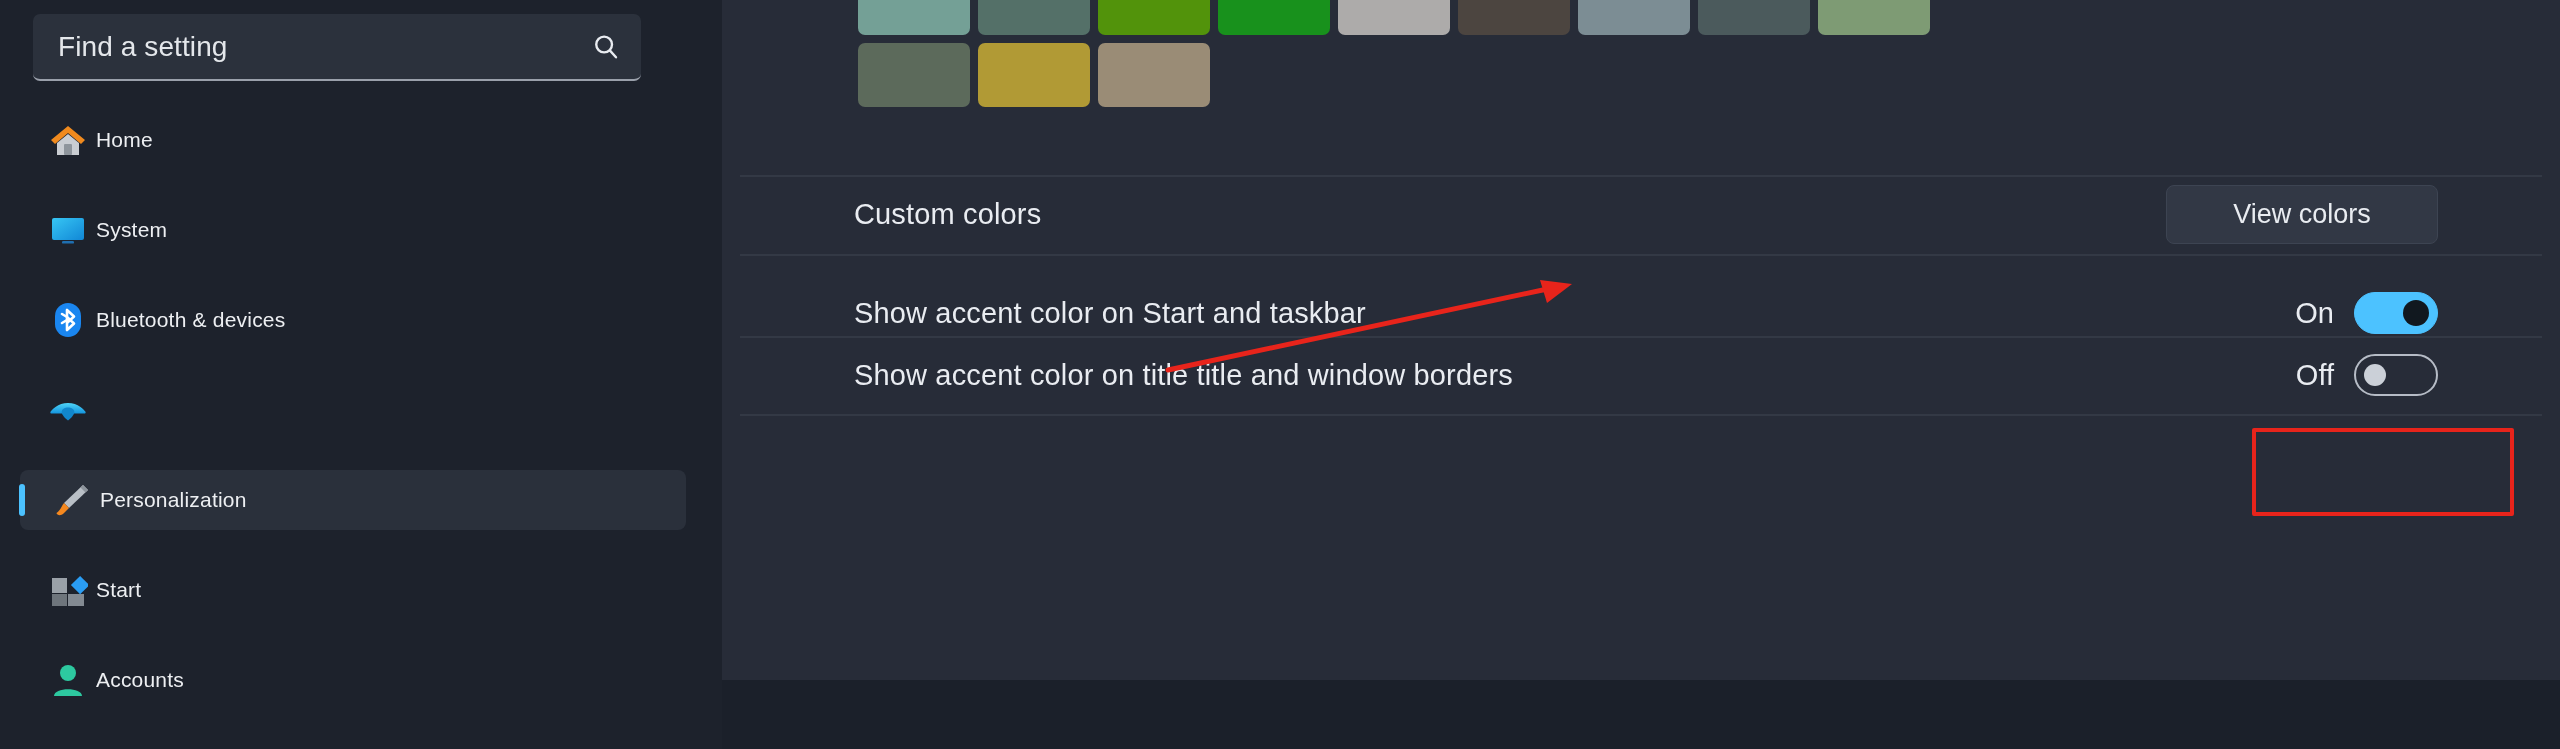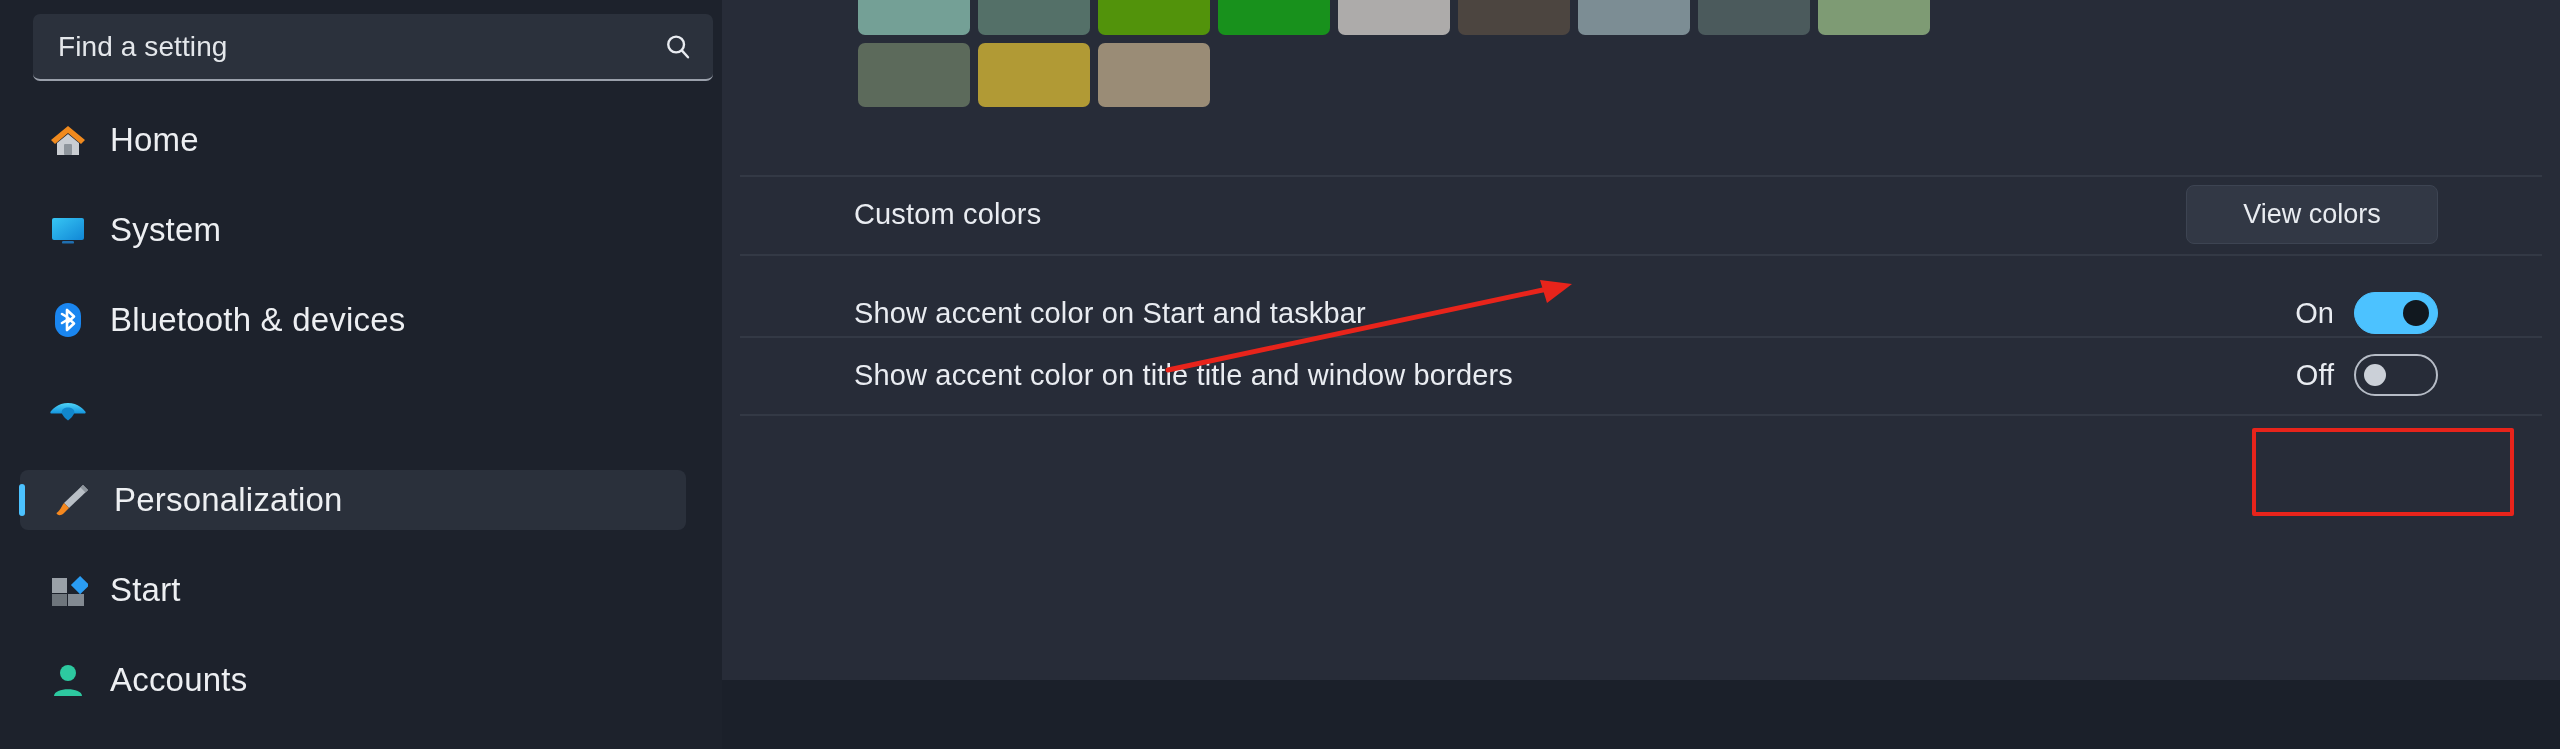--- a/index.html
+++ b/index.html
@@ -10,21 +10,21 @@
     overflow:hidden;
   }
   .screen { position:relative; width:2560px; height:749px; background:#1b202a; }
 
   
   .sidebar {
     position:absolute; left:0; top:0; width:722px; height:749px;
     background:#1d222c;
   }
   .search-wrap {
-    position:absolute; left:33px; top:14px; width:680px; height:67px;border-radius:16px;
+    position:absolute; left:33px; top:14px; width:608px; height:67px;border-radius:16px;
   }
   .search-box {
     position:relative; width:100%; height:100%;
     background:#2b313c; border-radius:7px;
     border-bottom:2px solid #9aa0ab;
     display:flex; align-items:center;
   }
   .search-input {
     flex:1; background:transparent; border:none; outline:none;
     color:#e9ecef; font-size:28px; font-family:"Liberation Sans", sans-serif;
@@ -41,22 +41,21 @@
     border-radius:8px; padding-left:20px;
   }
   .nav-item.selected { background:#2a303b;padding-left:24px; }
   .nav-item.selected .sel-bar {
     position:absolute; left:-1px; top:14px; width:6px; height:32px;
     background:#4cc2ff; border-radius:3px;
   }
   .nav-icon { width:56px; height:48px; display:flex; align-items:center; justify-content:center; flex:0 0 56px; }
   .nav-icon svg { width:40px; height:40px; display:block; }
   .nav-label {
-    color:#edeff2; font-size:33px; letter-spacing:0.2px; white-space:nowrap;
-    margin-left:14px;
+    color:#edeff2; font-size:21px; letter-spacing:0.2px; white-space:nowrap;
   }
 
   
   .main {
     position:absolute; left:722px; top:0; width:1838px; height:680px;
     background:#272c38;
   }
   .main-inner { position:relative; width:100%; height:100%; }
 
   .swatch-grid {
@@ -81,21 +80,21 @@
     padding:0 122px 0 132px;
     gap:28px;
   }
   .row-label { color:#e9ecf1; font-size:29px; letter-spacing:0.15px; white-space:nowrap; }
 
   .row-custom { top:175px; height:79px; }
   .view-colors-btn {
     background:#323845; color:#e9ecf1;
     border:1px solid #3d4452; border-radius:8px;
     font-size:27px; font-family:"Liberation Sans", sans-serif;
-    padding:13px 0; width:252px; text-align:center;
+    padding:13px 0; width:272px; text-align:center;
     cursor:pointer;
   }
 
   .row-start { top:272px; height:82px; }
   .row-title { top:336px; height:78px; }
 
   .toggle-group { display:flex; align-items:center; gap:20px; }
   .toggle-state { color:#e9ecf1; font-size:29px; min-width:46px; text-align:right; }
   .toggle {
     position:relative; width:84px; height:42px; border-radius:21px;

